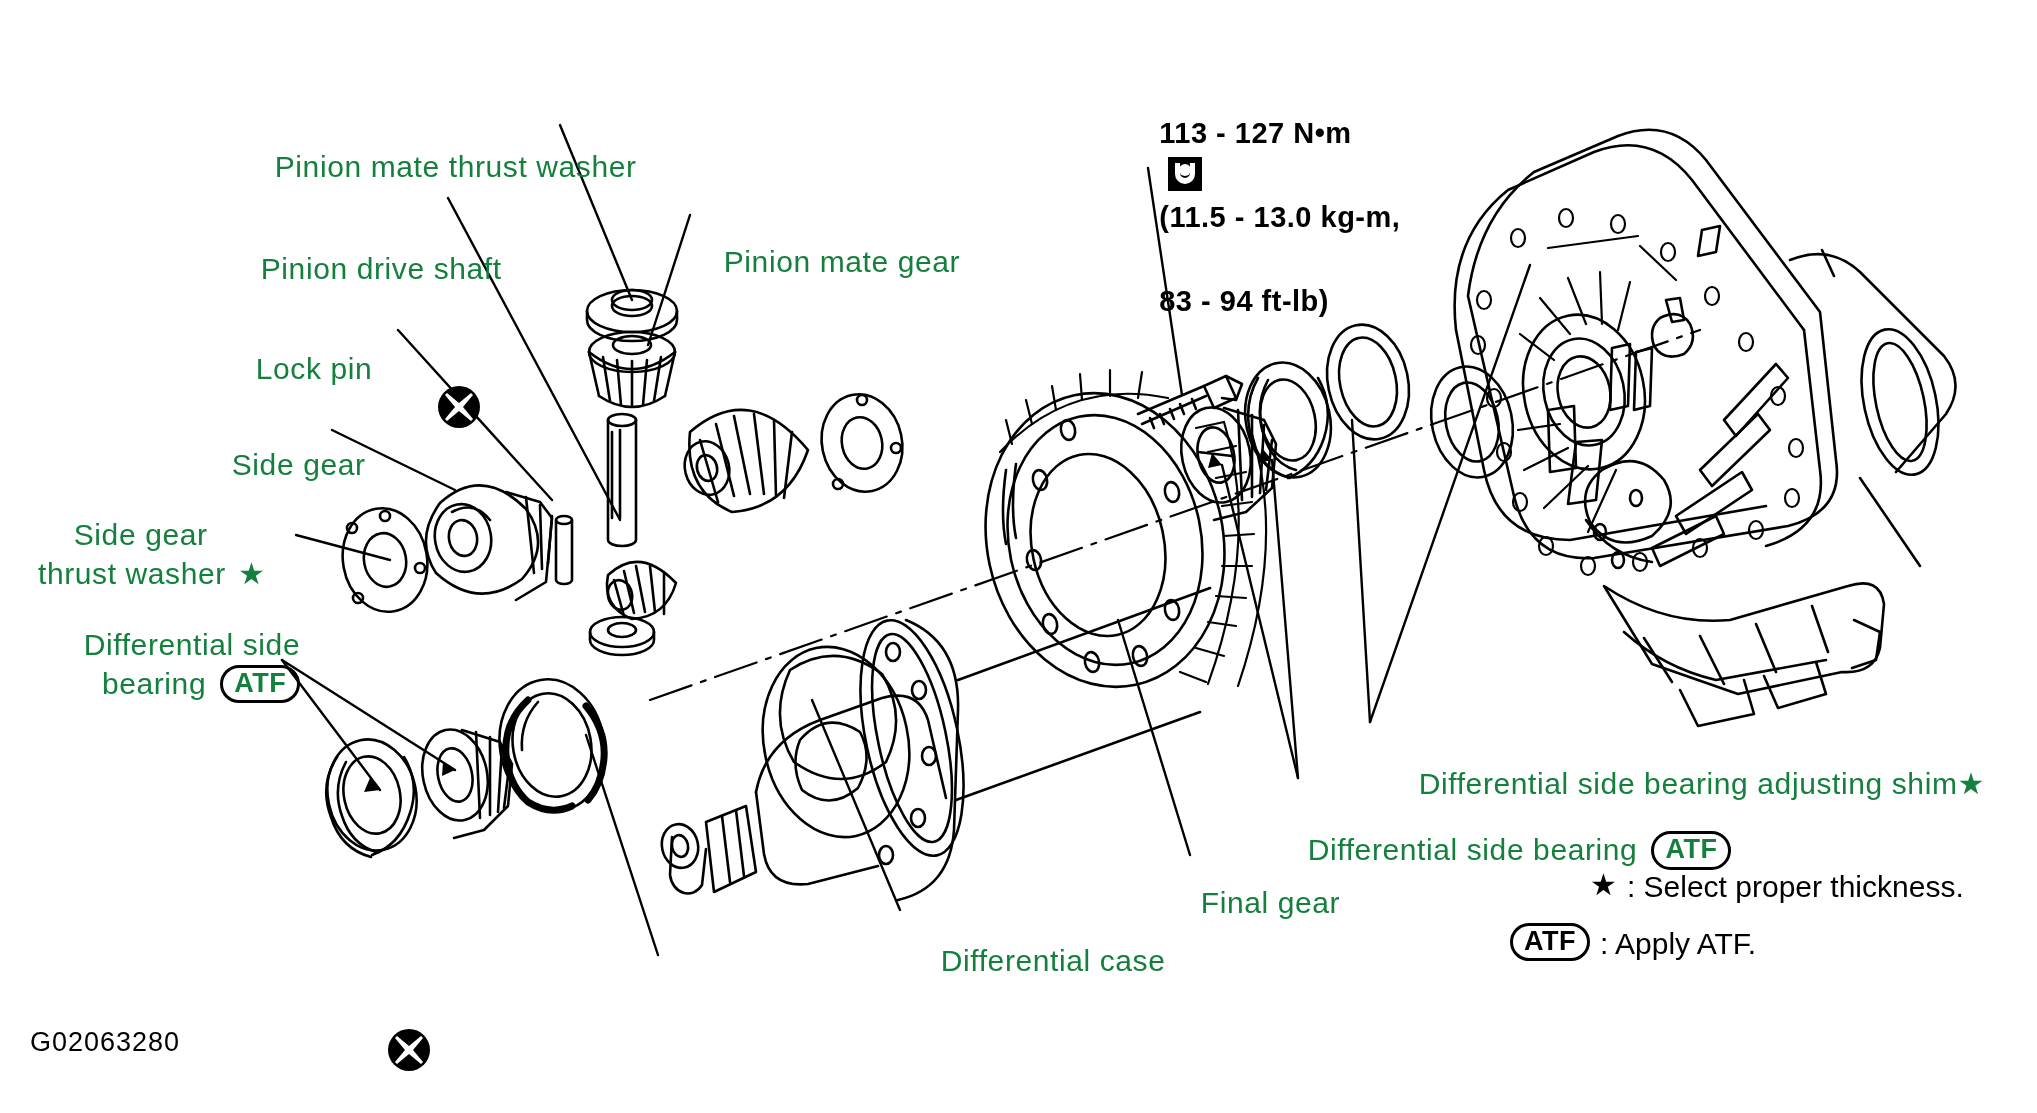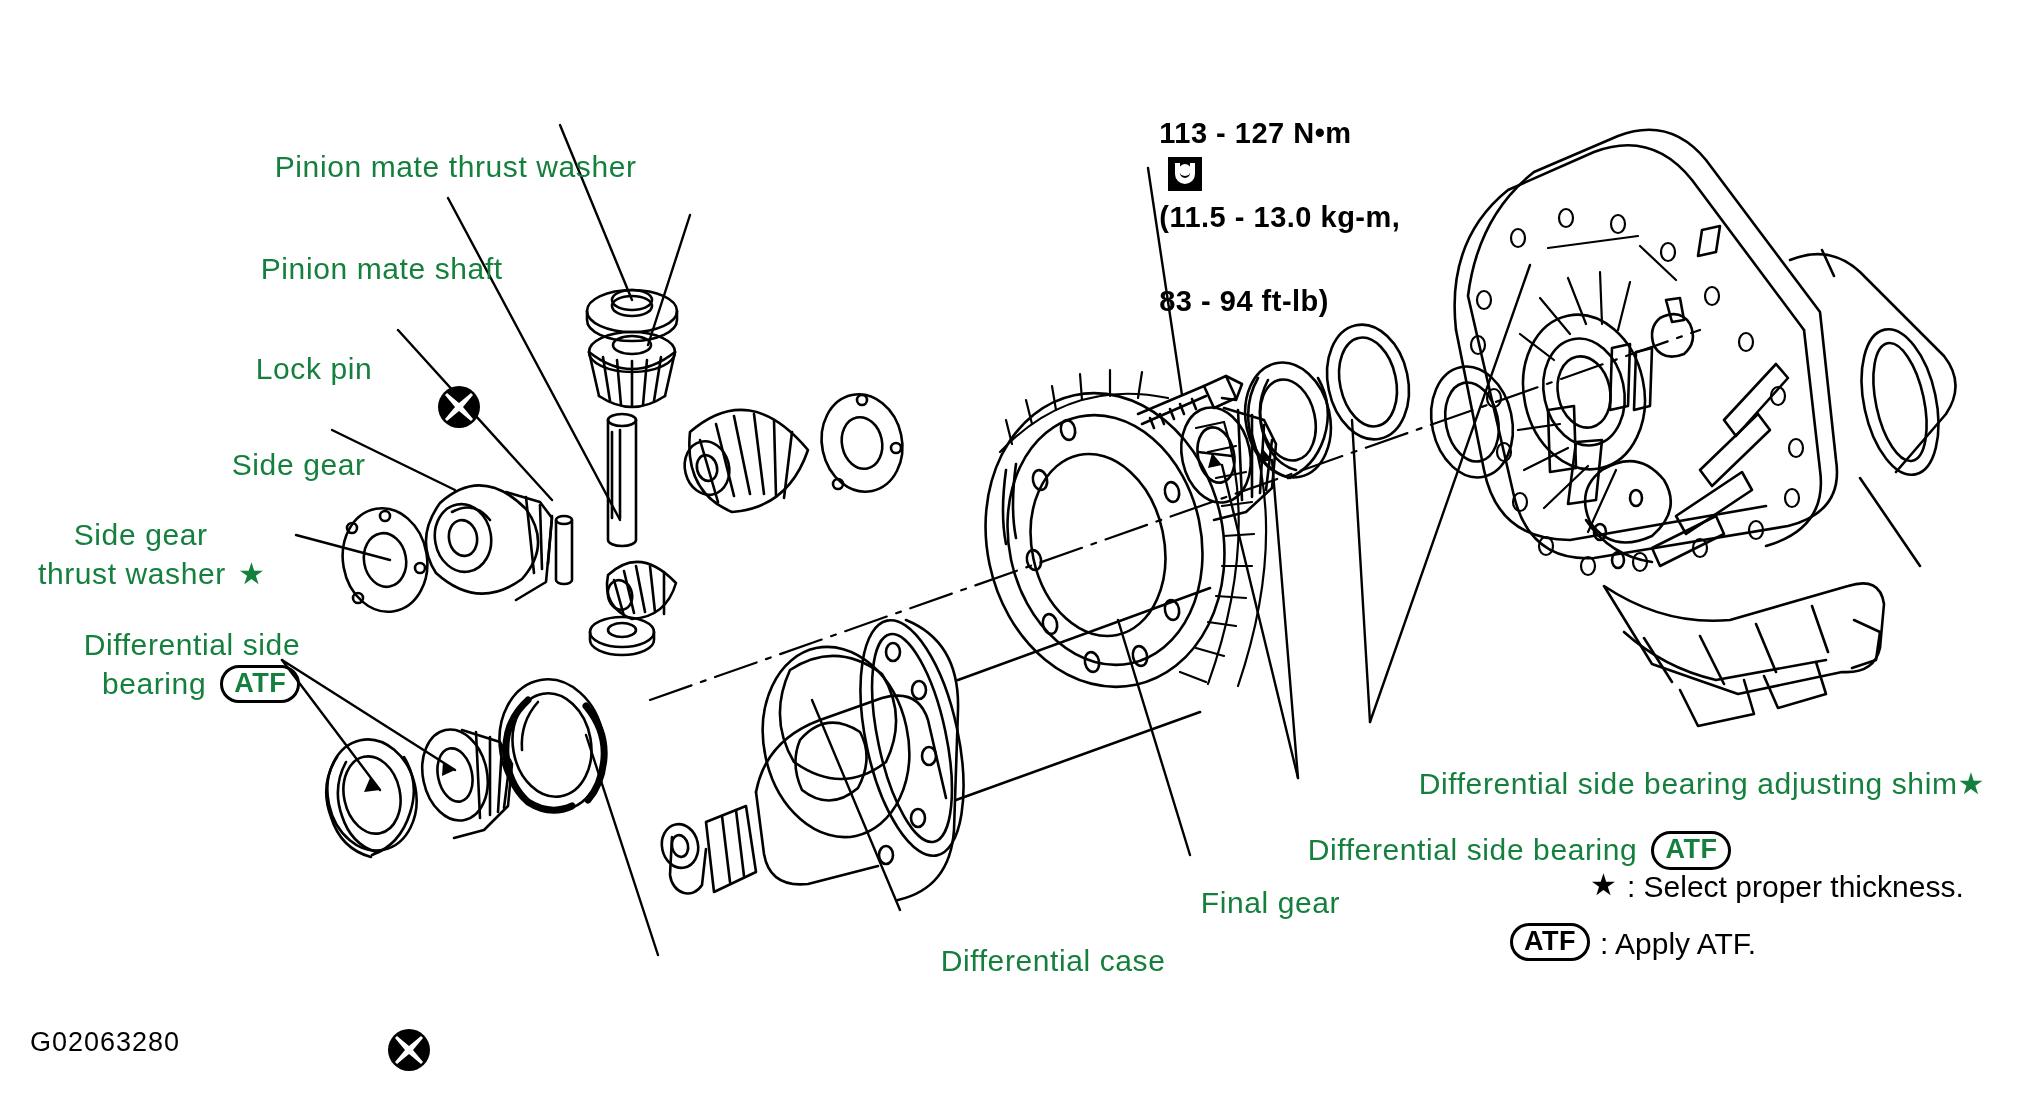--- a/index.html
+++ b/index.html
@@ -400,23 +400,26 @@
     </span><span>113 - 127 N•m</span><br>
     <span style="display:inline-block; width:43px;"></span><span>(11.5 - 13.0 kg-m,</span><br>
     <span style="display:inline-block; width:43px;"></span><span>83 - 94 ft-lb)</span>
   </div>
 
   <div class="lbl" style="left:239px; top:110px;">
     <span>Pinion mate thrust washer</span>
   </div>
 
   <div class="lbl" style="left:225px; top:212px;">
-    <span>Pinion mate shaft</span>
-  </div>
-
+    <span>Pinion drive shaft</span>
+  </div>
+
+  <div class="lbl" style="left:688px; top:205px;">
+    <span>Pinion mate gear</span>
+  </div>
 
   <div class="lbl" style="left:220px; top:312px;">
     <span>Lock pin</span><span style="display:inline-block;width:12px;"></span><span class="xmark">
       <svg viewBox="0 0 42 42" width="42" height="42" xmlns="http://www.w3.org/2000/svg">
         <circle cx="21" cy="21" r="21" fill="#000"></circle>
         <path d="M9 7 L21 17 L33 7 L35 9 L25 21 L35 33 L33 35 L21 25 L9 35 L7 33 L17 21 L7 9 Z" fill="#fff"></path>
       </svg>
     </span>
   </div>
 

